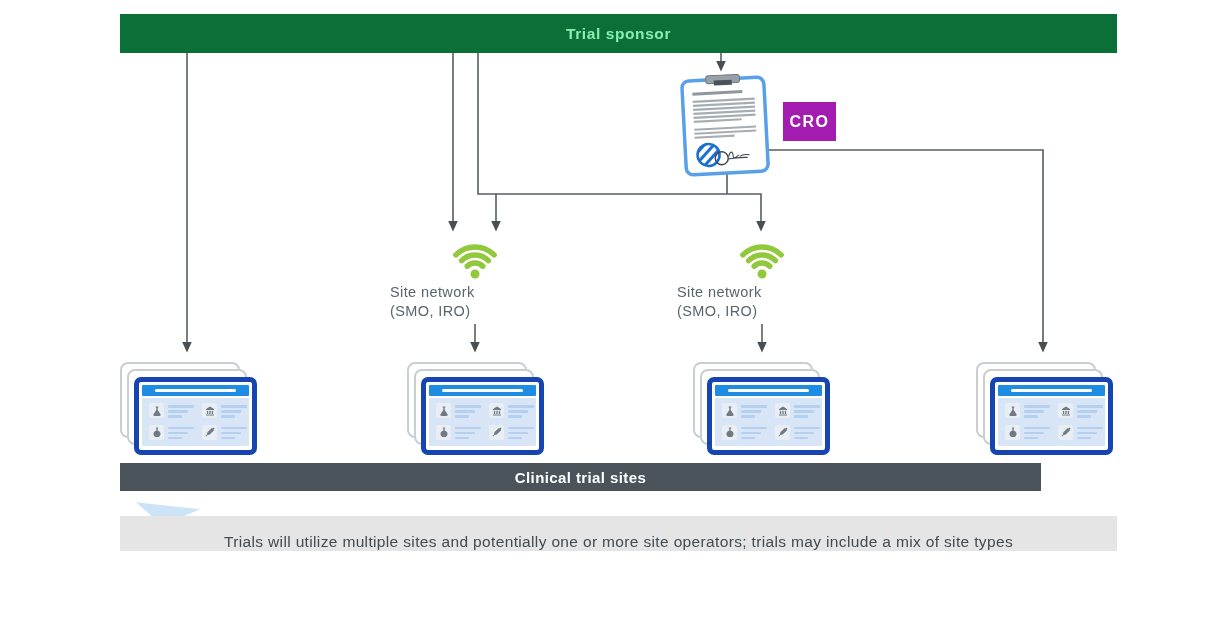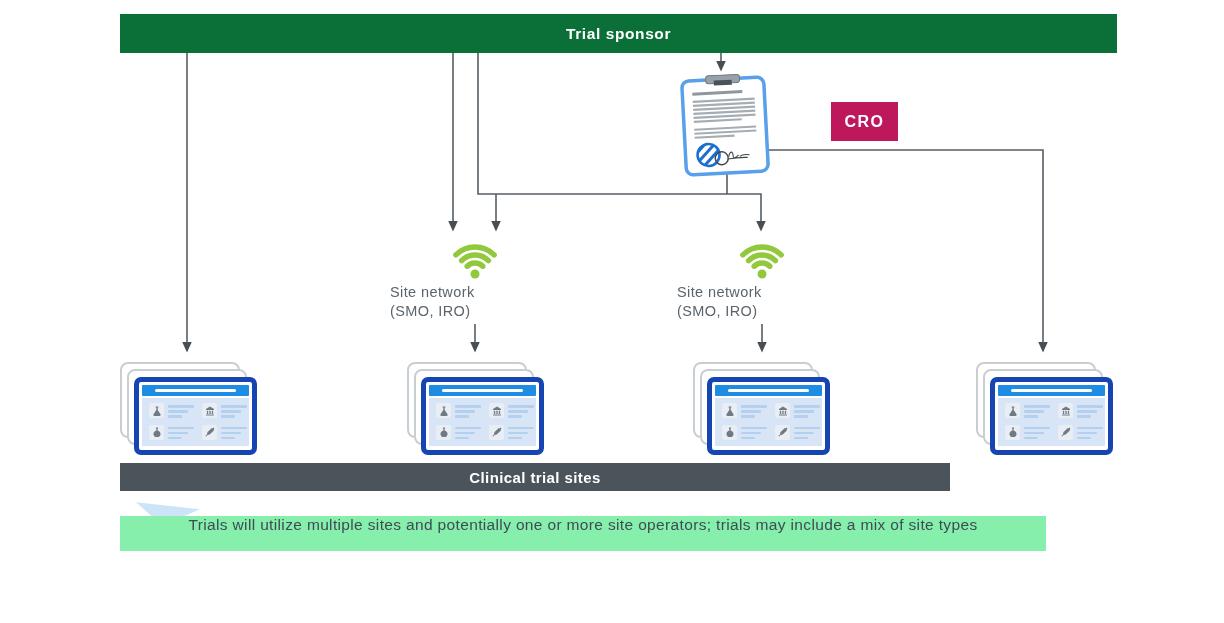--- a/index.html
+++ b/index.html
@@ -5,31 +5,31 @@
   * { margin:0; padding:0; box-sizing:border-box; }
   html,body { background:#fff; }
   body { font-family:"Liberation Sans","DejaVu Sans",sans-serif; }
   .canvas { position:relative; width:1224px; height:623px; background:#ffffff; overflow:hidden; }
 
   
   .connectors { position:absolute; left:0; top:0; width:1224px; height:623px; z-index:1; }
 
   
   .sponsor-bar { position:absolute; left:120px; top:14px; width:997px; height:39px;
-    background:#0b7038; color:#ffffff; display:flex; align-items:center; justify-content:center;
+    background:#0b7038; color:#86efac; display:flex; align-items:center; justify-content:center;
     font-size:15.5px; font-weight:bold; letter-spacing:.6px; z-index:2; }
 
   
   .clipboard { position:absolute; left:681px; top:74px; width:90px; height:102px;
     transform:rotate(-3deg); z-index:3; }
 
   
-  .cro-box { position:absolute; left:783px; top:102px; width:67px; height:39px;
-    background:#be185d; color:#fff; display:flex; align-items:center; justify-content:center;
-    font-size:16px; font-weight:bold; letter-spacing:1.5px; z-index:3;margin-left:48px; }
+  .cro-box { position:absolute; left:783px; top:102px; width:53px; height:39px;
+    background:#a21caf; color:#fff; display:flex; align-items:center; justify-content:center;
+    font-size:16px; font-weight:bold; letter-spacing:1.5px; z-index:3; }
 
   
   .wifi { position:absolute; width:58px; height:48px; z-index:2; }
   .wifi.left { left:446px; top:233px; }
   .wifi.right { left:733px; top:233px; }
   .net-label { position:absolute; width:170px; text-align:left; color:#5a646c;
     font-size:14.5px; line-height:19px; letter-spacing:.4px; z-index:2; }
   .net-label.left { left:390px; top:283px; }
   .net-label.right { left:677px; top:283px; }
 
@@ -48,27 +48,27 @@
     grid-template-columns:1fr 1fr; grid-template-rows:1fr 1fr; padding:5px 7px; column-gap:8px; row-gap:5px; }
   .cell { display:flex; align-items:flex-start; gap:4px; }
   .badge { width:15px; height:15px; background:#e9edf4; border-radius:2px;
     display:flex; align-items:center; justify-content:center; flex:0 0 auto; }
   .badge svg { display:block; }
   .minilines { display:flex; flex-direction:column; gap:2.5px; padding-top:2px; width:26px; }
   .minilines i { display:block; height:2.5px; background:#b5d0ee; border-radius:1px; }
   .minilines i.l1 { width:100%; } .minilines i.l2 { width:78%; } .minilines i.l3 { width:55%; }
 
   
-  .sites-bar { position:absolute; left:120px; top:463px; width:830px; height:28px;
+  .sites-bar { position:absolute; left:120px; top:463px; width:921px; height:28px;
     background:#4a545a; color:#fff; display:flex; align-items:center; justify-content:center;
     font-size:15px; font-weight:bold; letter-spacing:.4px; z-index:2; }
 
   
-  .banner { position:absolute; left:120px; top:516px; width:926px; height:35px;
-    background:#86efac; color:#3f4b55; display:flex; align-items:flex-start; justify-content:center;
+  .banner { position:absolute; left:120px; top:516px; width:997px; height:35px;
+    background:#e5e5e5; color:#3f4b55; display:flex; align-items:flex-end; justify-content:center;
     font-size:15.5px; letter-spacing:.35px; z-index:2; }
   .banner-tail { position:absolute; left:136px; top:501px; width:64px; height:16px;
     background:#cde4f8; clip-path:polygon(0 8%, 100% 52%, 72% 100%, 26% 100%); z-index:2; }
 
   
   .source { position:absolute; left:108px; top:582px; color:#66717b;
     font-size:13.5px; letter-spacing:.4px; z-index:2; }
 </style>
 </head>
 <body>

